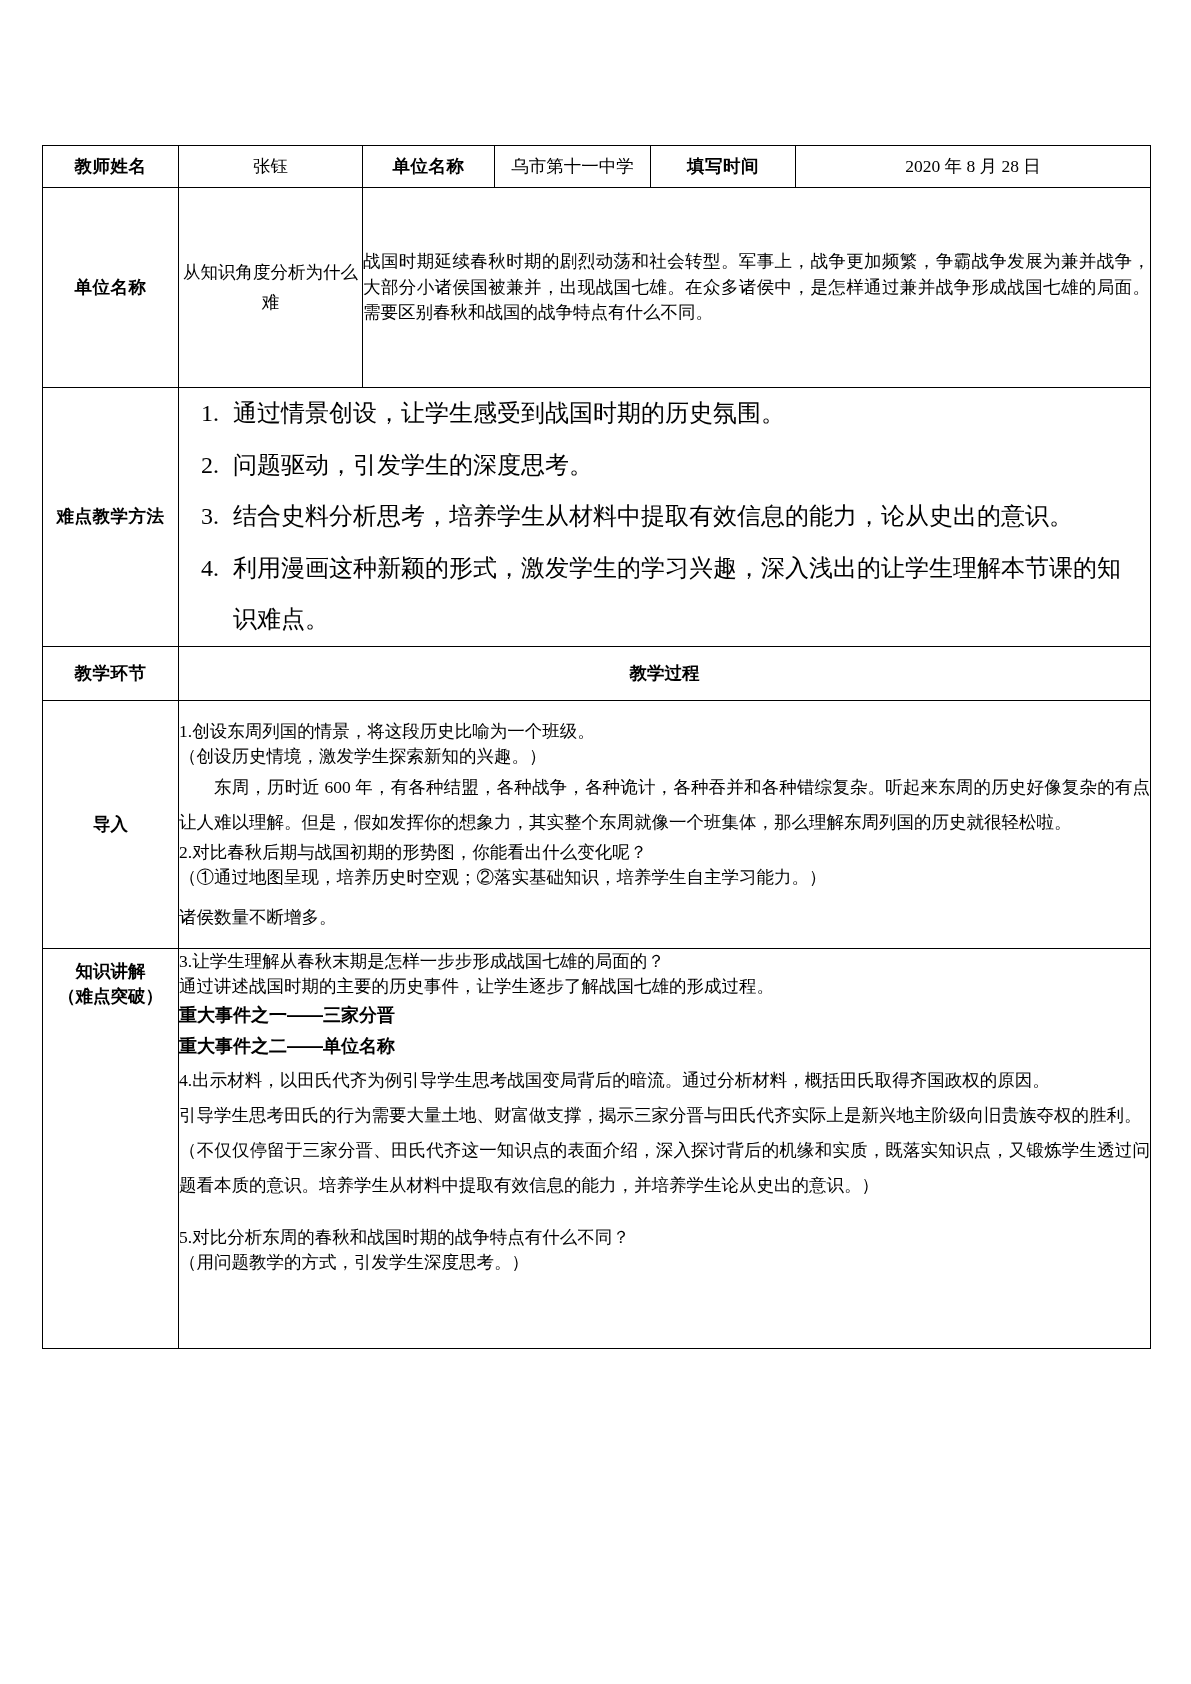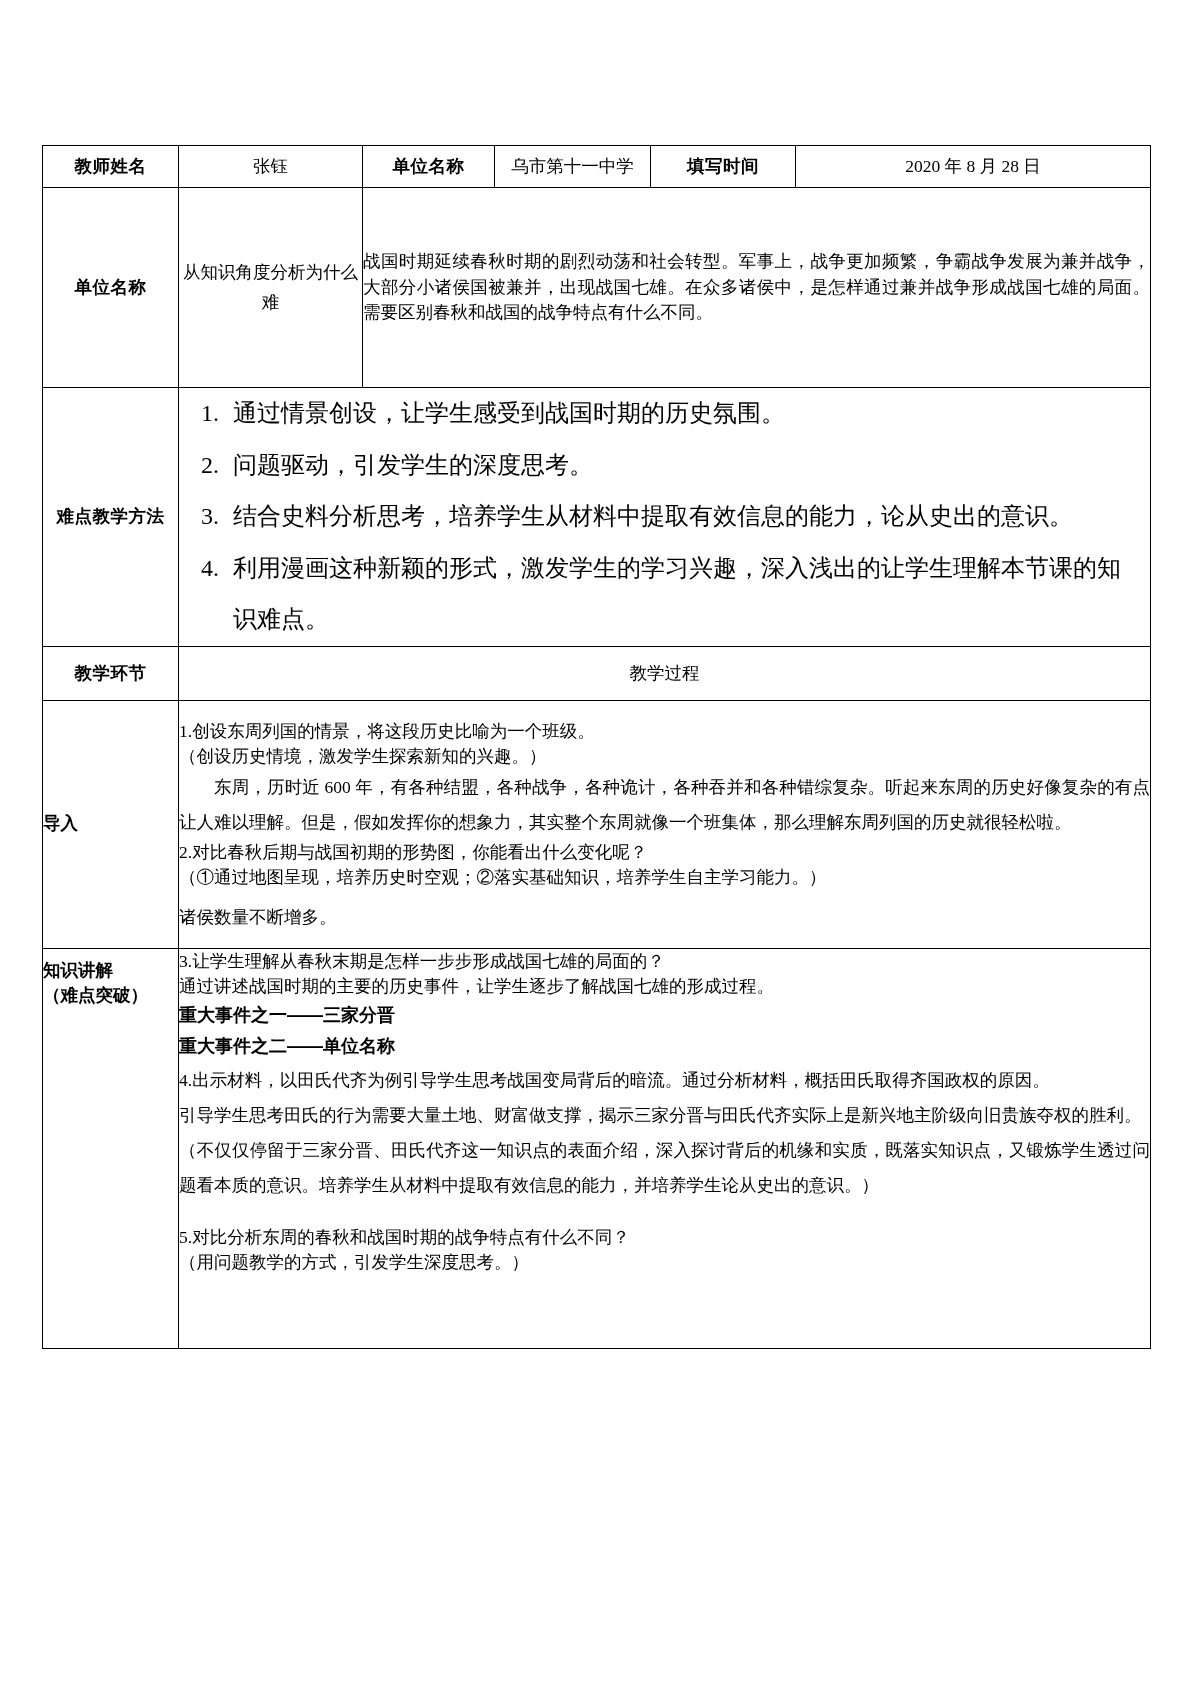--- a/index.html
+++ b/index.html
@@ -85,29 +85,30 @@
   .proc p.bold {
     font-family: "Liberation Sans", "DejaVu Sans", sans-serif;
     font-weight: bold;
     font-size: 18px;
     line-height: 1.75;
   }
   .proc p.looser { line-height: 2.0; }
   .spacer-line { height: 22px; }
 
   .vlabel {
-    font-family: Liberation Mono, monospace;
+    text-align: center;
+    font-family: Liberation Sans, sans-serif;
     font-weight: bold;
     font-size: 18.5px;
     line-height: 1.5;
   }
   .title-center {
     text-align: center;
     font-family: "Liberation Sans", "DejaVu Sans", sans-serif;
-    font-weight: normal;
+    font-weight: bold;
     font-size: 19px;
   }
   .w1 { width: 136px; }
   .w2 { width: 184px; }
   .w3 { width: 132px; }
   .w4 { width: 156px; }
   .w5 { width: 145px; }
   .w6 { width: 355px; }
 </style>
 </head>

